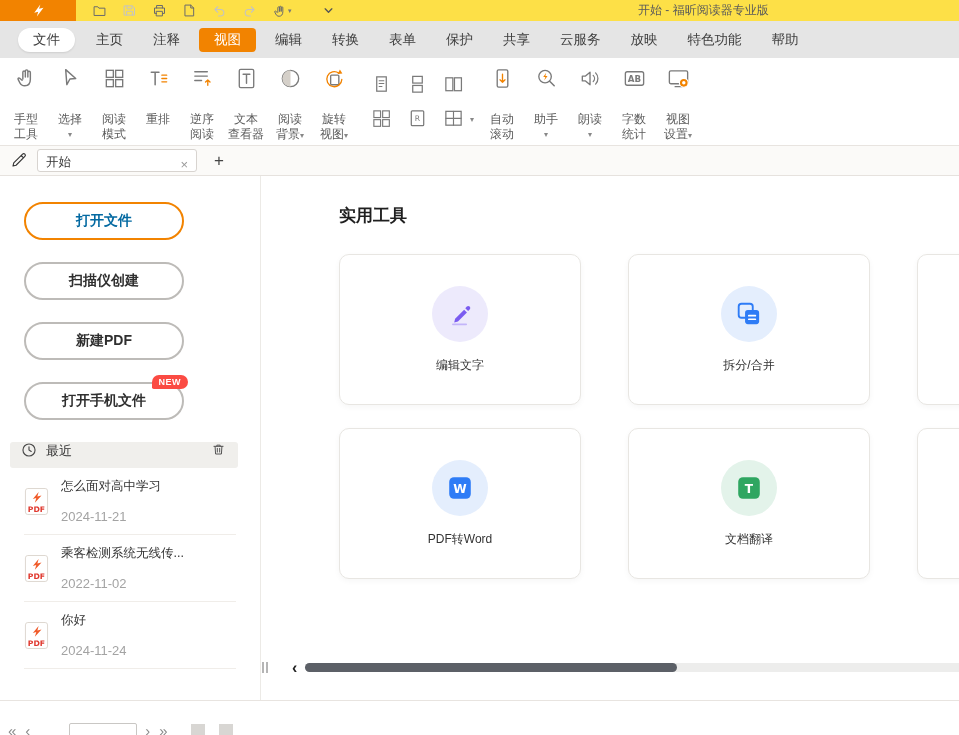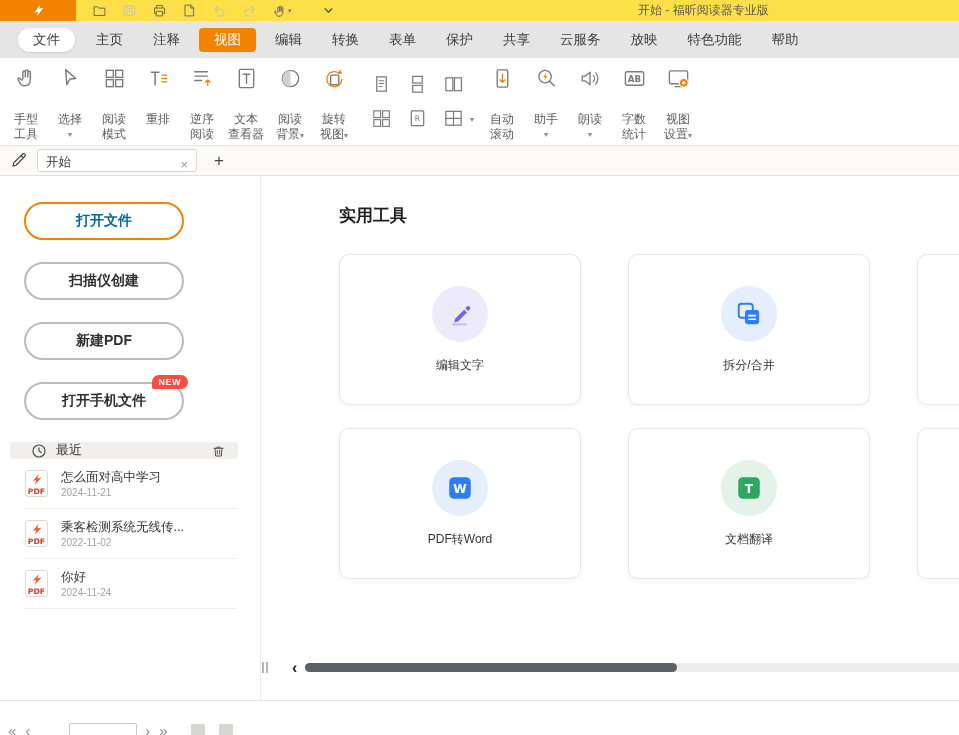--- a/index.html
+++ b/index.html
@@ -44,32 +44,32 @@
 .doctab{margin-left:10px;width:160px;height:23px;background:#fff;border:1px solid #d8d4d0;border-radius:3px;display:flex;align-items:flex-end;padding:0 8px;font-size:12.5px;color:#333;cursor:pointer}
 .tabclose{margin-left:auto;color:#999;font-size:13px;line-height:13px;cursor:pointer}
 .newtab{margin-left:17px;font-size:17px;color:#444;cursor:pointer}
 
 
 .content{display:flex;height:524px}
 .sidebar{width:261px;border-right:1px solid #eceae6;padding-top:26px;flex-shrink:0}
 .sbtn{display:flex;align-items:center;justify-content:center;width:160px;height:38px;margin:0 0 22px 24px;border:2px solid #bdbbb8;border-radius:19px;background:#fff;font-size:14px;font-weight:bold;color:#2f2f2f;position:relative;font-family:inherit;cursor:pointer}
 .sbtn.primary{border-color:#f28300;color:#0369a1}
 .badge{position:absolute;top:-9px;right:-6px;background:#fb4b43;color:#fff;font-size:9px;font-weight:bold;padding:2px 7px;border-radius:8px 8px 8px 2px;letter-spacing:.5px}
-.rheader{margin:1px 22px 0 10px;height:17px;background:#f0efec;border-radius:3px;display:flex;align-items:flex-end;padding:0 12px 0 21px}
+.rheader{margin:1px 22px 0 10px;height:26px;background:#f0efec;border-radius:3px;display:flex;align-items:flex-start;padding:0 12px 0 11px}
 .rheader .clockwrap{display:flex;margin-right:9px}
 .clockwrap svg{width:16px;height:16px}
 .rlabel2{font-size:13px;color:#333}
 .trashwrap{margin-left:auto;display:flex;cursor:pointer}
 .trashwrap svg{width:15px;height:15px}
 .rlist{padding-left:24px}
 .rfile{display:flex;align-items:center;gap:12px;padding:10px 0;border-bottom:1px solid #f0ede9;margin-right:24px;cursor:pointer}
 .pdficon svg{width:25px;height:29px;display:block}
-.rmeta{display:flex;flex-direction:column;gap:1px;min-width:0}
+.rmeta{display:flex;flex-direction:column;gap:14px;min-width:0}
 .rname{font-size:12.5px;color:#333;white-space:nowrap;overflow:hidden;text-overflow:ellipsis;max-width:150px}
-.rdate{font-size:10px;color:#a3a3a3}
+.rdate{font-size:13px;color:#a3a3a3}
 
 .main{flex:1;position:relative;padding:28px 0 0 78px}
 .mtitle{font-size:17px;color:#1f1f1f;font-weight:bold;line-height:24px}
 .grid{margin-top:26px;display:grid;grid-template-columns:repeat(3,242px);gap:23px 47px;width:max-content}
 .card{height:151px;background:#fff;border:1px solid #e8e6e2;border-radius:10px;box-shadow:0 2px 6px rgba(0,0,0,.04);display:flex;flex-direction:column;align-items:center;justify-content:center;gap:15px;cursor:pointer}
 .cicon{width:56px;height:56px;border-radius:50%;display:flex;align-items:center;justify-content:center}
 .cicon svg{width:30px;height:30px}
 .clabel{font-size:12px;color:#333}
 .hscroll{position:absolute;left:0;right:0;bottom:26px;height:13px;display:flex;align-items:center}
 .grip{width:6px;height:11px;margin-left:1px;border-left:2px solid #b5b5b5;border-right:2px solid #b5b5b5;cursor:ew-resize}

